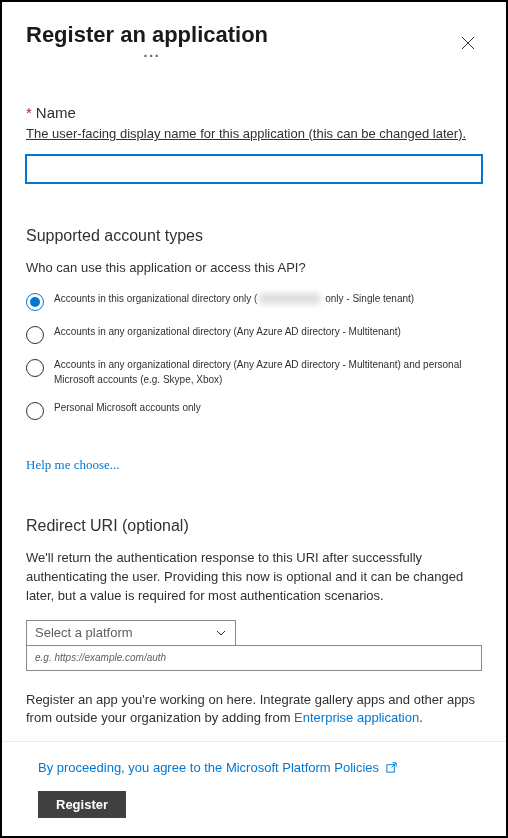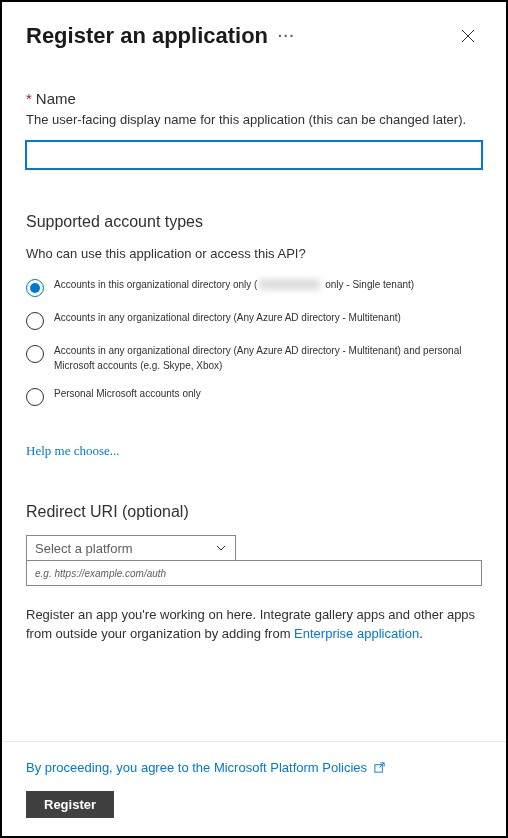--- a/index.html
+++ b/index.html
@@ -7,27 +7,27 @@
     font-family: "Segoe UI", -apple-system, BlinkMacSystemFont, sans-serif;
     background: #fff;
     color: #323130;
     width: 508px;
     height: 838px;
     border: 2px solid #000;
     overflow: hidden;
   }
   .panel { padding: 20px 24px; height: 100%; position: relative; }
   .header { display: flex; align-items: center; justify-content: space-between; margin-bottom: 40px; }
-  .title { font-size: 22px; font-weight: 600; color: #1b1a19; display: flex; align-items: center; }
+  .title { font-size: 22px; font-weight: 600; color: #1b1a19; display: flex; align-items: center; flex-direction: column; }
   .more-dots { margin-left: 10px; color: #605e5c; font-size: 14px; letter-spacing: 1px; cursor: pointer; }
   .close-btn { background: none; border: none; cursor: pointer; padding: 4px; width: 28px; height: 28px; display:flex; align-items:center; justify-content:center; }
   .close-btn svg { width: 14px; height: 14px; stroke: #323130; }
   .field-label { font-size: 15px; color: #323130; margin-bottom: 4px; }
   .required-star { color: #a4262c; margin-right: 4px; }
-  .help-text { font-size: 13px; color: #323130; margin-bottom: 12px; line-height: 1.4; }
+  .help-text { font-size: 13px; color: #323130; margin-bottom: 12px; line-height: 1.4; text-decoration: underline; }
   .sub-text { font-size: 13px; color: #323130; margin-bottom: 14px; line-height: 1.45; }
   input[type="text"].name-input {
     width: 100%;
     border: 1px solid #0078d4;
     outline: 1px solid #0078d4;
     padding: 5px 8px;
     font-size: 13px;
     font-family: inherit;
     height: 28px;
   }
@@ -65,21 +65,21 @@
     border: 1px solid #8a8886;
     padding: 3px 8px; font-size: 10px;
     font-family: inherit; color: #323130;
     margin-top: -1px;
   }
   .uri-input::placeholder { color: #605e5c; font-style: italic; }
   .info-text { font-size: 13px; color: #323130; line-height: 1.45; margin-top: 20px; }
   .footer {
     position: absolute; left: 0; right: 0; bottom: 0;
     border-top: 1px solid #edebe9;
-    padding: 18px 24px;
+    padding: 18px 36px;
   }
   .policy-row { display: flex; align-items: center; margin-bottom: 16px; }
   .ext-icon { margin-left: 6px; width: 13px; height: 13px; }
   .register-btn {
     background: #404040; color: #fff; border: none;
     padding: 6px 18px; font-size: 13px; font-weight: 600;
     cursor: pointer; font-family: inherit;
   }
 </style>
 </head>
@@ -133,20 +133,21 @@
         <div class="radio-circle"></div>
         <div class="radio-label">Personal Microsoft accounts only</div>
       </div>
 
     </div>
     <a class="link help-choose">Help me choose...</a>
   </div>
 
   <div class="redirect-section">
     <div class="section-title">Redirect URI (optional)</div>
+    <div class="sub-text">We'll return the authentication response to this URI after successfully authenticating the user. Providing this now is optional and it can be changed later, but a value is required for most authentication scenarios.</div>
 
     <div class="platform-select">
       <span>Select a platform</span>
       <svg class="chevron" viewBox="0 0 12 12">
           <polyline points="2,4 6,8 10,4" fill="none" stroke="#323130" stroke-width="1"></polyline>
         </svg>
     </div>
     <input type="text" class="uri-input" placeholder="e.g. https://example.com/auth" style="">
 
     <div class="info-text">

